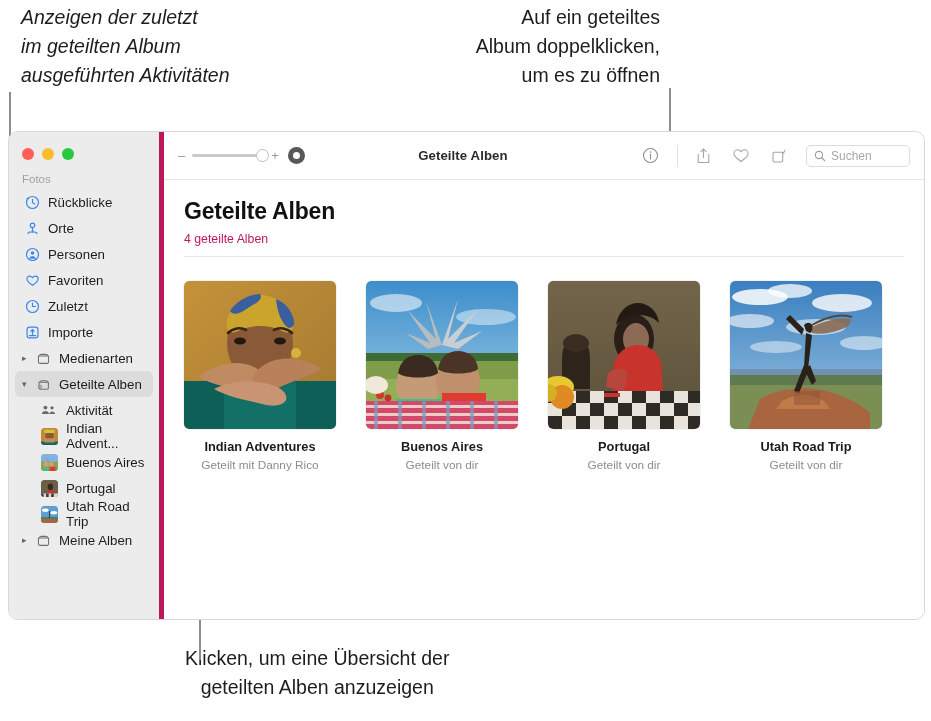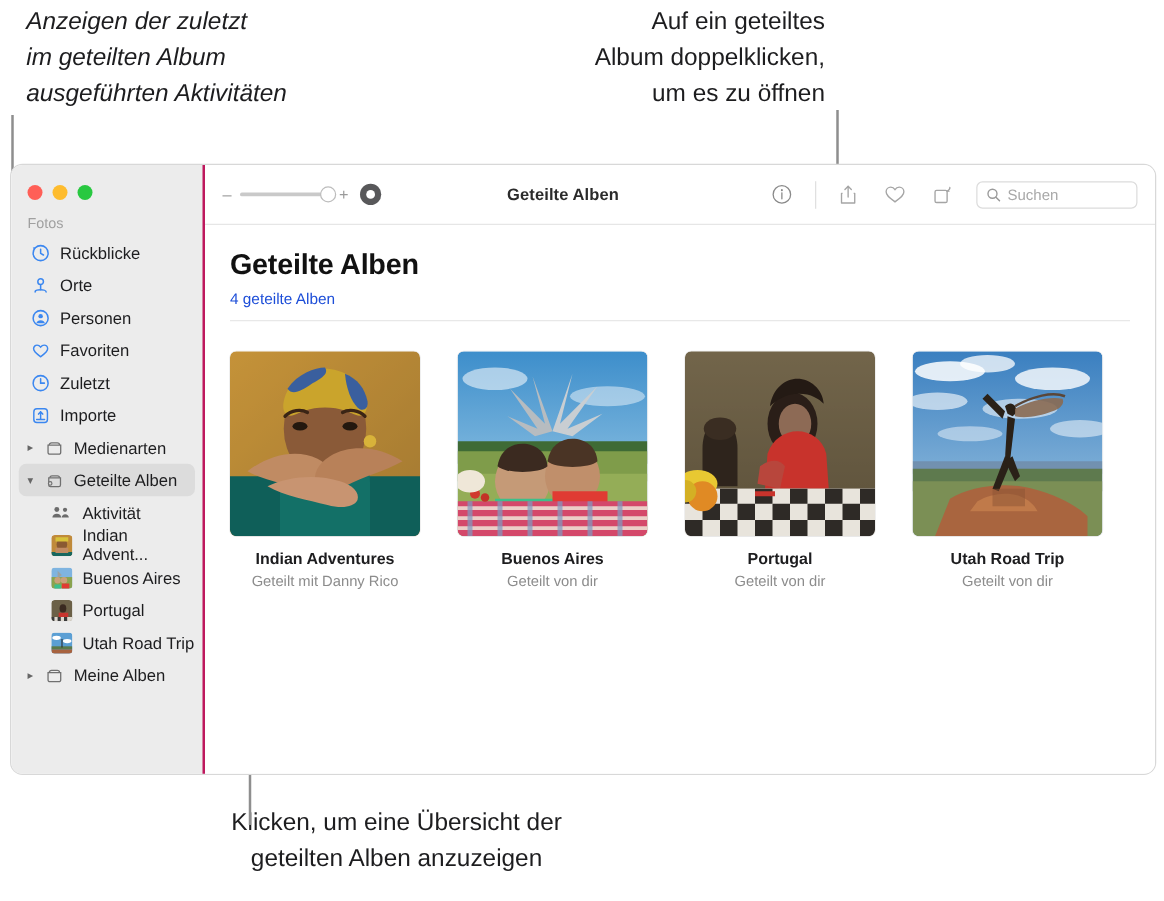--- a/index.html
+++ b/index.html
@@ -26,21 +26,21 @@
   
   .window{
     position:absolute;left:8px;top:131px;width:915px;height:487px;
     background:#ffffff;border:1px solid #d8d8d8;border-radius:10px;
     overflow:hidden;display:flex;
   }
 
   
   .sidebar{
     width:155px;flex:0 0 155px;background:#ececec;
-    border-right:2px solid #be185d;height:489px;
+    border-right:5px solid #be185d;height:489px;
     padding-top:0;box-sizing:border-box;position:relative;
   }
   .traffic{display:flex;gap:8px;padding:16px 0 0 13px;}
   .light{width:12px;height:12px;border-radius:50%;}
   .light.red{background:#ff5f57;}
   .light.yellow{background:#febc2e;}
   .light.green{background:#28c840;}
 
   .side-group-title{
     font-size:11.5px;color:#a0a0a0;padding:13px 0 4px 13px;font-weight:400;
@@ -76,28 +76,28 @@
   .aspect-inner{width:7px;height:7px;border-radius:50%;background:#fff;margin:-1px 0 0 1px;}
 
   .tb-title{
     flex:1;text-align:center;font-size:13.2px;font-weight:700;color:#2b2b2b;
     letter-spacing:.1px;margin-left:-10px;
   }
   .tb-icons{display:flex;align-items:center;gap:0;}
   .tb-btn{width:38px;height:30px;display:flex;align-items:center;justify-content:center;}
   .divider{width:1px;height:22px;background:#e0e0e0;margin:0 6px 0 8px;}
   .search{
-    width:129px;height:22px;border:1px solid #dcdcdc;border-radius:5px;
+    width:104px;height:22px;border:1px solid #dcdcdc;border-radius:5px;
     display:flex;align-items:center;gap:5px;padding:0 7px;margin-left:8px;box-sizing:border-box;
   }
   .search-ph{font-size:12px;color:#a8a8a8;}
 
   .content{flex:1;padding:16px 20px 0 20px;overflow:hidden;}
   .page-title{font-size:23px;font-weight:700;color:#111;letter-spacing:-.2px;margin:2px 0 0 0;}
-  .page-sub{font-size:12.3px;color:#1d4ed8;margin-top:7px;}
+  .page-sub{font-size:12.3px;color:#be185d;margin-top:7px;}
   .hr{height:1px;background:#e8e8e8;margin:10px 0 0 0;}
 
   .grid{display:flex;gap:30px;padding-top:24px;}
   .album{width:152px;text-align:center;}
   .album-img{
     width:152px;height:148px;border-radius:5px;overflow:hidden;display:block;
     box-shadow:0 0 0 .5px rgba(0,0,0,.10);
   }
   .album-name{font-size:12.8px;font-weight:700;color:#1d1d1f;margin-top:10px;}
   .album-meta{font-size:11.8px;color:#8c8c8c;margin-top:4px;}

